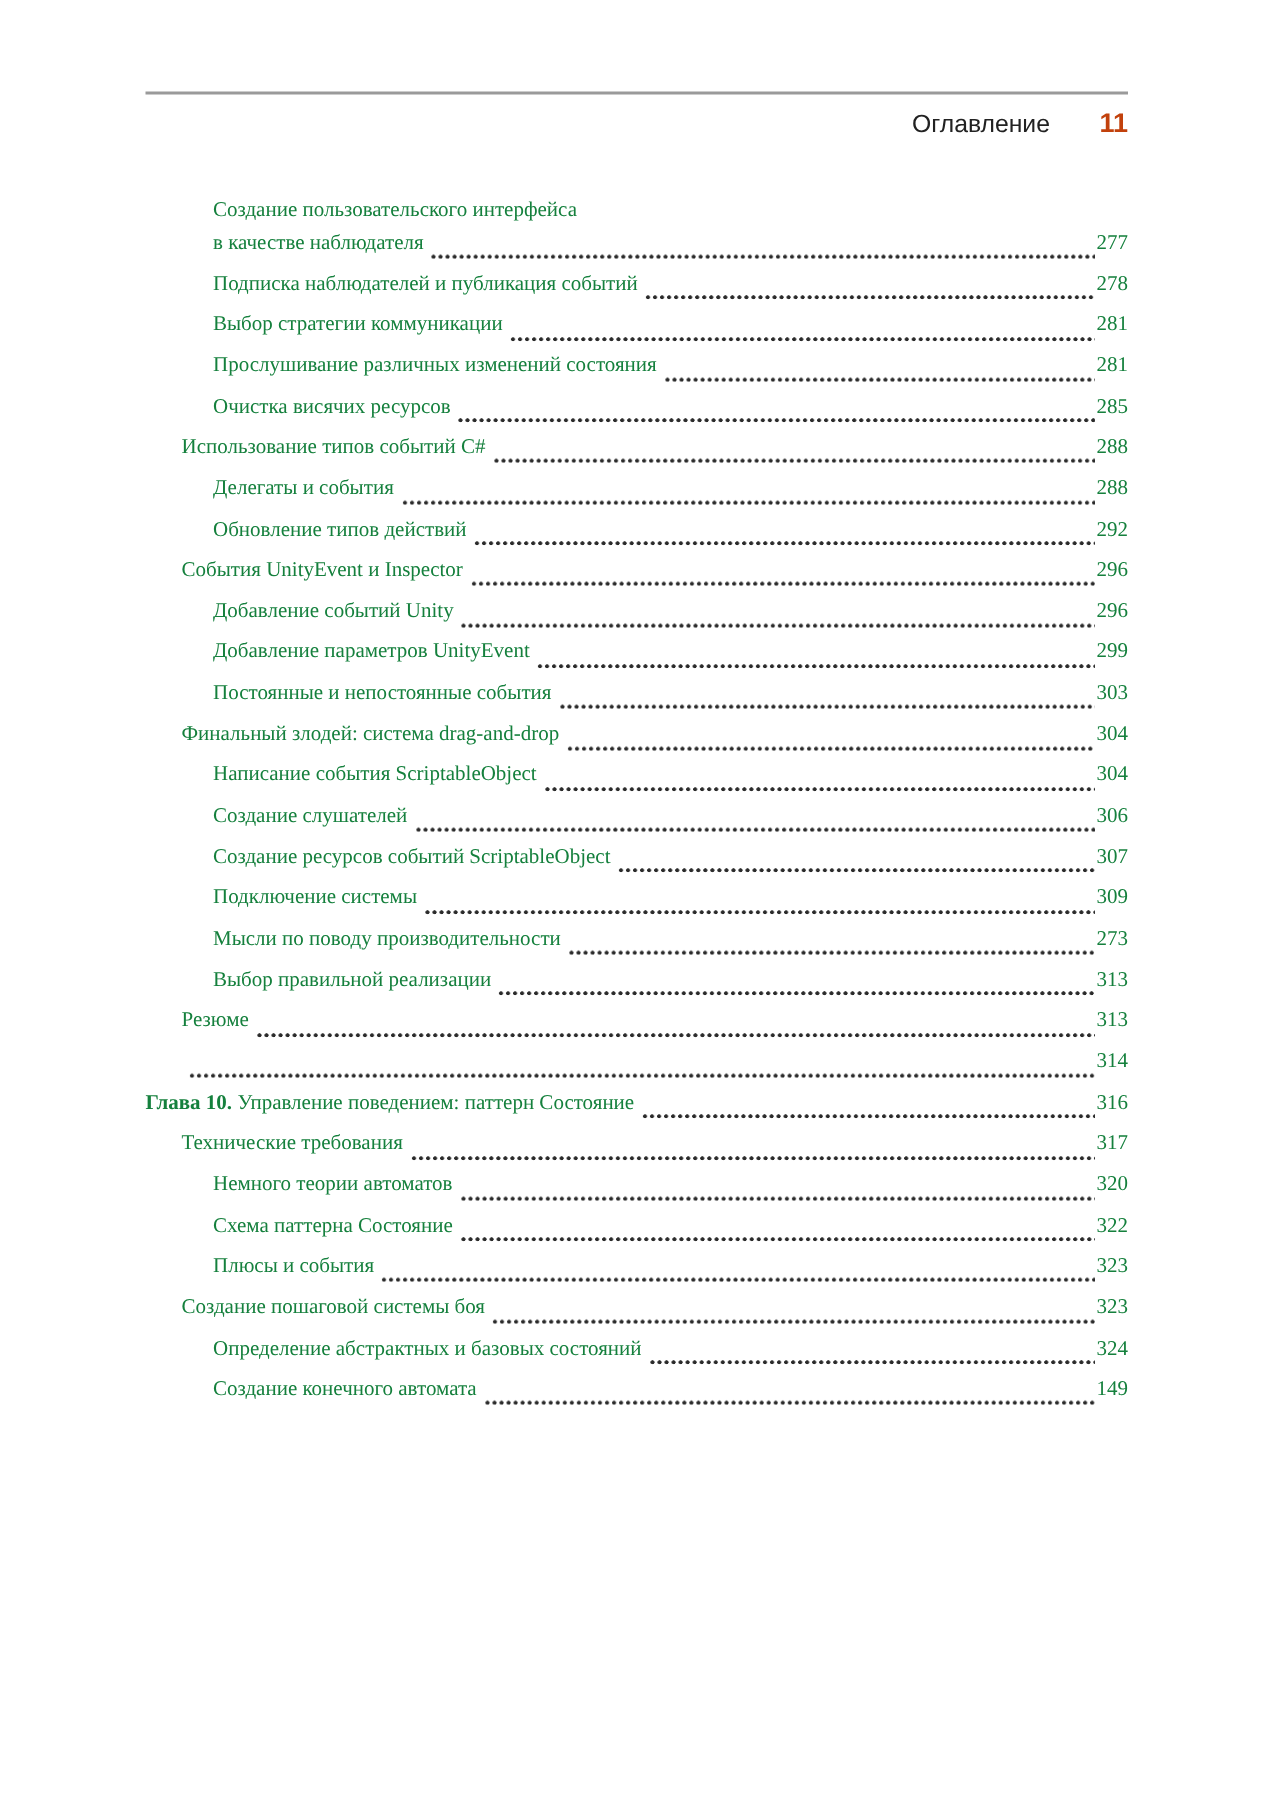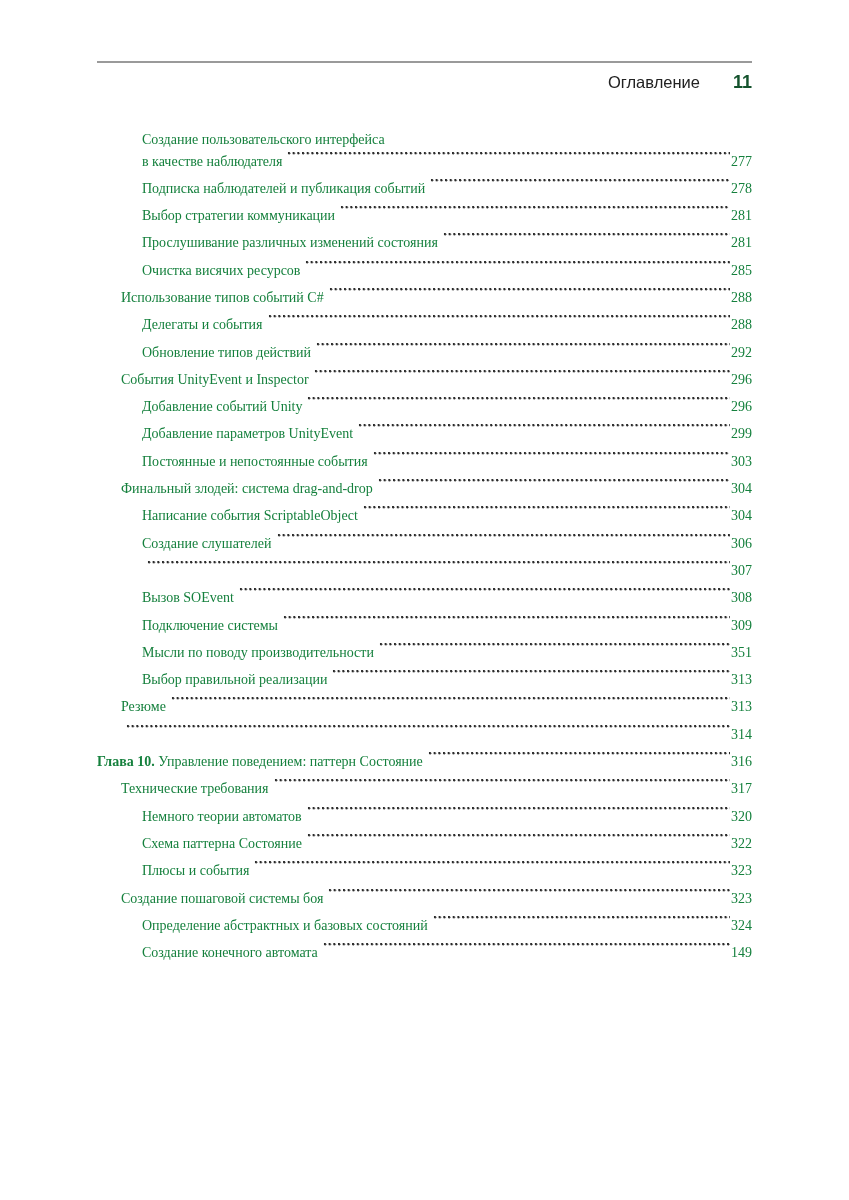--- a/index.html
+++ b/index.html
@@ -34,37 +34,37 @@
     align-items: baseline;
     gap: 33px;
     font-family: "Liberation Sans", sans-serif;
     font-size: 16.5px;
     line-height: 20px;
     color: #222222;
   }
   .rh-num {
     font-weight: 700;
     font-size: 18px;
-    color: #14532d;
+    color: #c2410c;
   }
   .toc {
     margin-top: 37px;
   }
   .toc-entry {
     font-size: 14px;
     line-height: 21.5px;
     margin-bottom: 5.8px;
     color: #15803d;
   }
   .toc-entry.lvl0 { margin-left: 0;   }
   .toc-entry.lvl1 { margin-left: 24px; }
   .toc-entry.lvl2 { margin-left: 45px; }
   .entry-line.with-leader {
     display: flex;
-    align-items: flex-start;
+    align-items: flex-end;
   }
   .chapter-prefix {
     font-weight: 700;
     white-space: pre;
   }
   .entry-label {
     white-space: nowrap;
   }
   .leader {
     flex: 1 1 auto;
@@ -240,52 +240,44 @@
       <span class="entry-label">Создание слушателей</span>
       <span class="leader"></span>
       <span class="entry-page">306</span>
     </div>
   </div>
 
   <div class="toc-entry lvl2">
 
     <div class="entry-line with-leader">
 
+      <span class="entry-label">Создание ресурсов событий ScriptableObject</span>
       <span class="leader"></span>
       <span class="entry-page">307</span>
     </div>
   </div>
 
-  <div class="toc-entry lvl2">
-
-    <div class="entry-line with-leader">
-
-      <span class="entry-label">Вызов SOEvent</span>
-      <span class="leader"></span>
-      <span class="entry-page">308</span>
-    </div>
-  </div>
 
   <div class="toc-entry lvl2">
 
     <div class="entry-line with-leader">
 
       <span class="entry-label">Подключение системы</span>
       <span class="leader"></span>
       <span class="entry-page">309</span>
     </div>
   </div>
 
   <div class="toc-entry lvl2">
 
     <div class="entry-line with-leader">
 
       <span class="entry-label">Мысли по поводу производительности</span>
       <span class="leader"></span>
-      <span class="entry-page">351</span>
+      <span class="entry-page">273</span>
     </div>
   </div>
 
   <div class="toc-entry lvl2">
 
     <div class="entry-line with-leader">
 
       <span class="entry-label">Выбор правильной реализации</span>
       <span class="leader"></span>
       <span class="entry-page">313</span>

